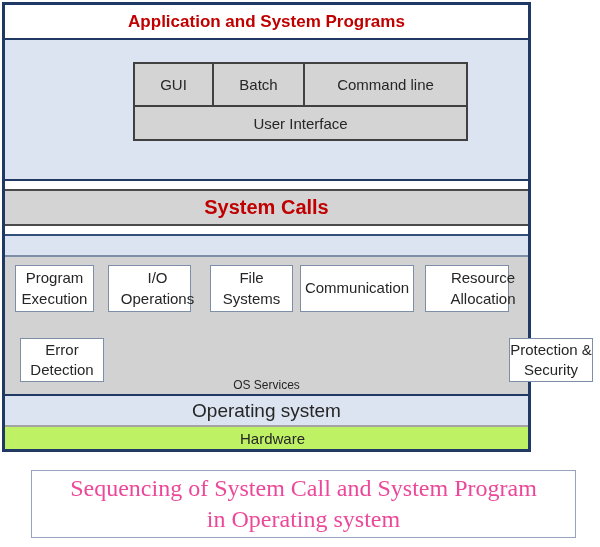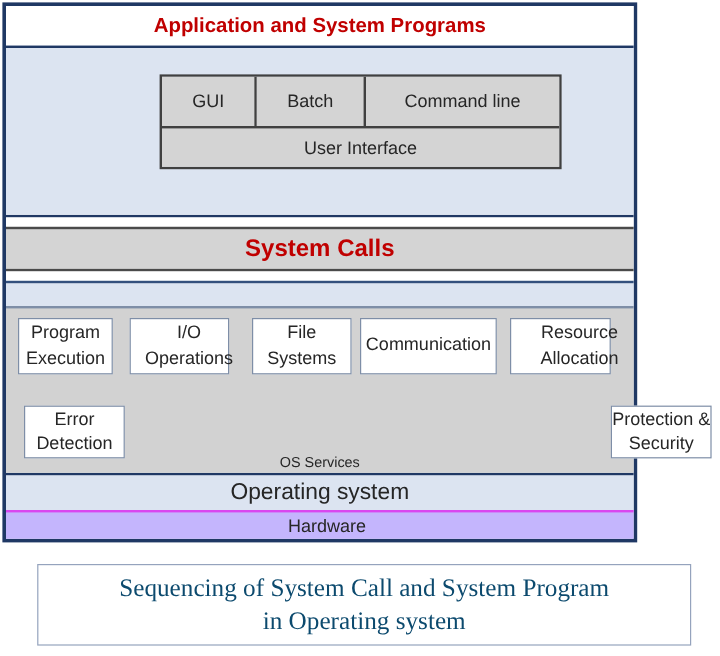--- a/index.html
+++ b/index.html
@@ -101,38 +101,38 @@
     text-align: center; font-size: 12px;
   }
 
   .d-osband {
     height: 31px; background: #dce4f1;
     border-top: 2px solid #203864;
     display: flex; align-items: center; justify-content: center;
     font-size: 19px;
   }
   .d-hw {
-    flex: 1; background: #c4b5fd;
-    border-top: 2px solid #d946ef;
+    flex: 1; background: #bef264;
+    border-top: 2px solid #a3a3a3;
     display: flex; align-items: center; justify-content: center;
     font-size: 15px;
     padding-left: 12px;
   }
 
   
   .caption-box {
     position: absolute;
     left: 31px; top: 470px;
     width: 545px; height: 68px;
     background: #ffffff;
     border: 1px solid #95a3bd;
     display: flex; flex-direction: column;
     align-items: center; justify-content: center;
     font-family: "Liberation Serif", "DejaVu Serif", serif;
-    font-size: 21px; color: #0c4a6e;
+    font-size: 24px; color: #ec4899;
     line-height: 1.3;
     text-align: center;
   }
 </style>
 </head>
 <body>
 
 <div class="diagram">
 
   <div class="band d-header">

